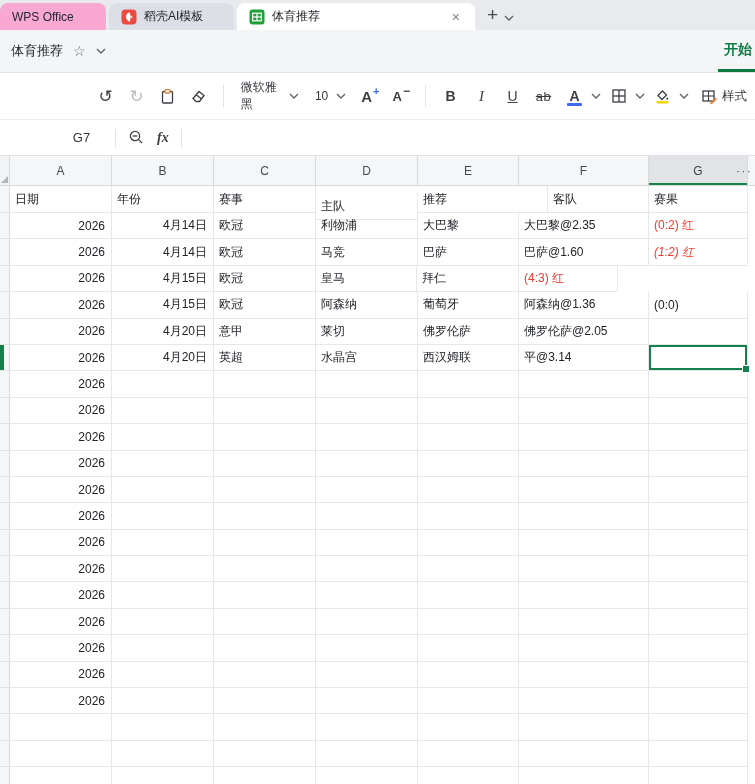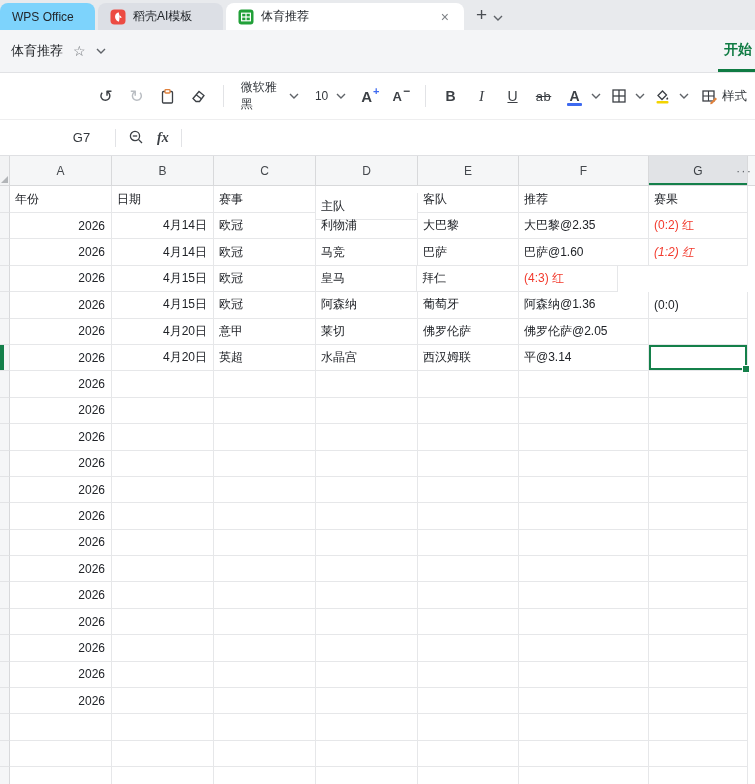--- a/index.html
+++ b/index.html
@@ -5,21 +5,21 @@
   * { margin:0; padding:0; box-sizing:border-box; }
   html,body { width:755px; height:784px; overflow:hidden; background:#fff;
     font-family:"Liberation Sans","DejaVu Sans",sans-serif; }
   :root { --accent:#14804a; --red:#f2392c; --ink:#202328; --gridline:#e6e7e9; }
 
   
   .tabbar { position:absolute; top:0; left:0; width:755px; height:30px;
     background:#e8eaed; display:flex; align-items:flex-end; }
   .tab { height:27px; margin-top:3px; display:flex; align-items:center; gap:7px;
     padding:0 12px; font-size:12px; color:#23272c; border-radius:8px 8px 0 0; cursor:default; }
-  .tab-wps { background:#7dd3fc; width:95px;margin-top:26px; }
+  .tab-wps { background:#f9a8d4; width:106px;margin-top:26px; }
   .tab-docer { background:#dcdfe5; width:125px; margin-left:3px; }
   .tab-active { background:#ffffff; width:238px; margin-left:3px; justify-content:flex-start; }
   .tab-active .tab-label { flex:1; }
   .tab-close { color:#7d8085; font-size:14px; padding:0 3px; }
   .tab-new { font-size:19px; color:#4a4e53; margin:0 6px 4px 12px; }
   .chev { width:10px; height:6px; color:#5f6368; }
   .tabbar .chev { margin-bottom:9px; }
 
   .appicon { width:16px; height:16px; display:block; }
 
@@ -253,26 +253,26 @@
   <div class="colhdr cw4">E</div>
   <div class="colhdr cw5">F</div>
   <div class="colhdr cw6 cur-col">G</div>
   <div class="more-cols">···</div>
 </div>
 
 <div class="grid">
   <div>
       <div class="grow hdr">
         <div class="rowhdr"></div>
+        <div class="cell al" style="width: 102px;">日期</div>
         <div class="cell al" style="width: 102px;">年份</div>
-        <div class="cell al" style="width: 102px;">日期</div>
         <div class="cell al" style="width: 102px;">赛事</div>
         <div class="cell al" style="width: 102px; margin-top: 7px;">主队</div>
+        <div class="cell al" style="width: 130px;">推荐</div>
         <div class="cell al" style="width: 101px;">客队</div>
-        <div class="cell al" style="width: 130px;">推荐</div>
         <div class="cell al" style="width: 99px;">赛果</div>
       </div>
       <div class="grow">
         <div class="rowhdr"></div>
         <div class="cell ar" style="width: 102px;">2026</div>
         <div class="cell ar" style="width: 102px;">4月14日</div>
         <div class="cell al" style="width: 102px;">欧冠</div>
         <div class="cell al" style="width: 102px;">利物浦</div>
         <div class="cell al" style="width: 101px;">大巴黎</div>
         <div class="cell al" style="width: 130px;">大巴黎@2.35</div>

